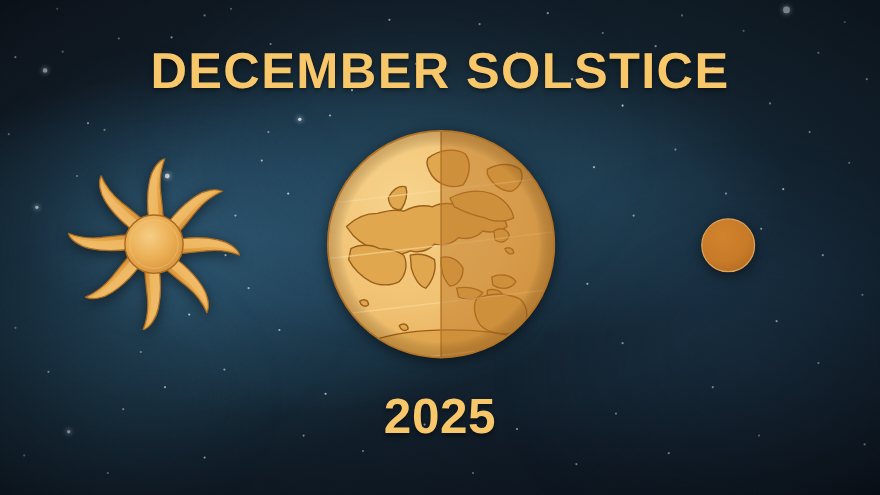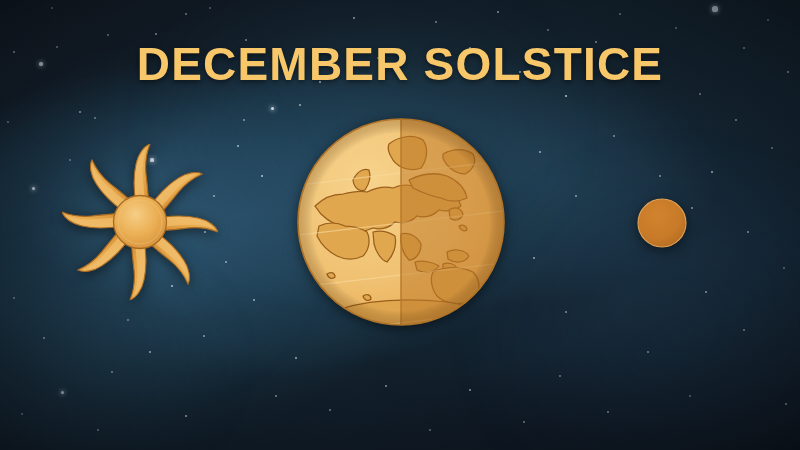--- a/index.html
+++ b/index.html
@@ -338,14 +338,15 @@
           <stop offset="0%" stop-color="#D2832D"></stop>
           <stop offset="62%" stop-color="#C77A28"></stop>
           <stop offset="100%" stop-color="#B06A22"></stop>
         </radialGradient>
       </defs>
       <circle cx="25" cy="25" r="24" fill="url(#moonGrad)" stroke="#E0A356" stroke-width="1.1"></circle>
     </svg>
   </div>
 
   <div class="title">DECEMBER SOLSTICE</div>
+  <div class="year">2025</div>
 
 </div>
 
 </body></html>

